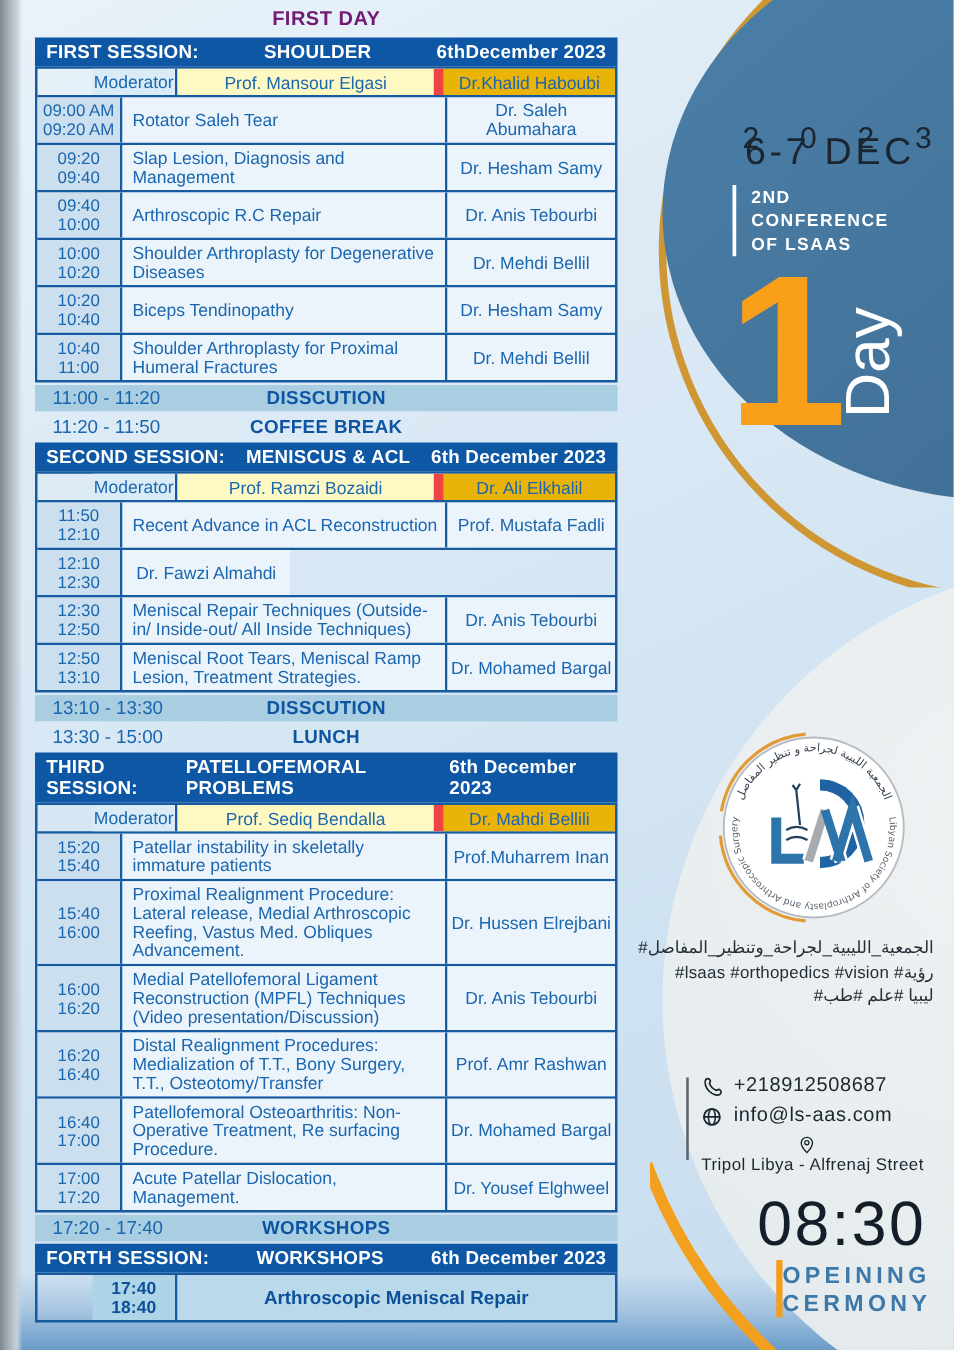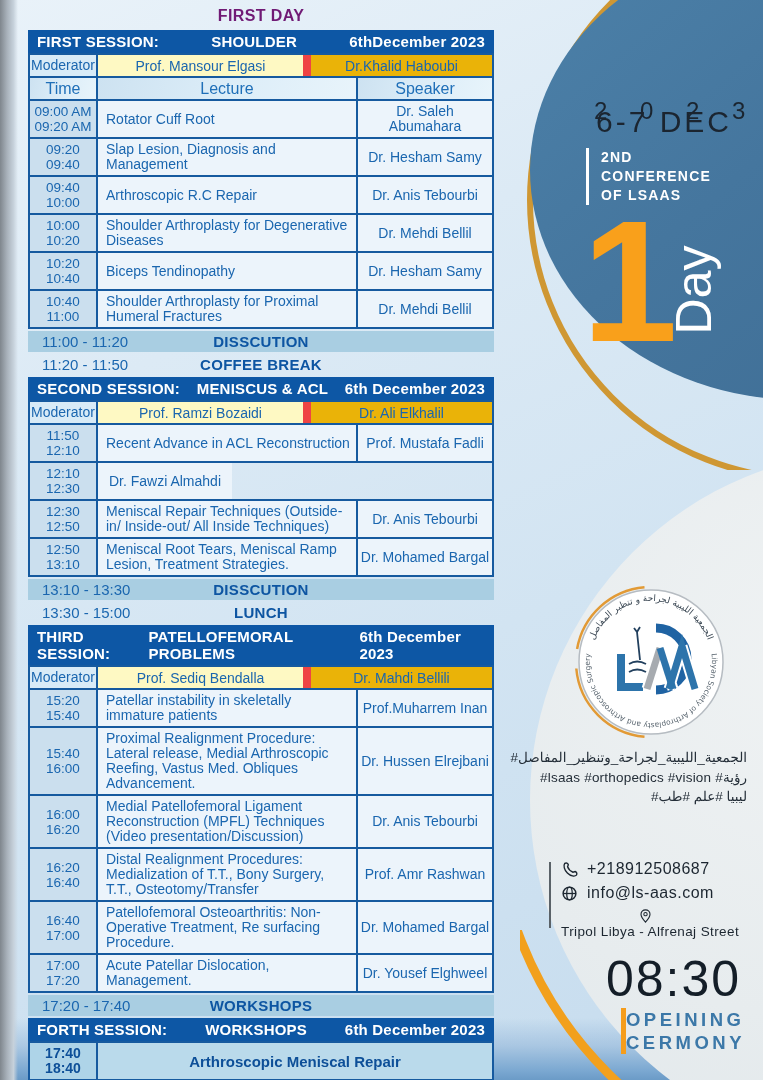--- a/index.html
+++ b/index.html
@@ -43,21 +43,21 @@
     font-weight:500;letter-spacing:2px;}
   .opening-label{position:absolute;right:18px;top:1008px;z-index:4;border-left:5px solid #f59d1c;
     color:#3c78a8;font-weight:bold;font-size:18.5px;letter-spacing:3.5px;line-height:23px;}
   
   .schedule{position:absolute;left:28px;top:0;width:466px;z-index:5;}
   .day-title{text-align:center;padding:7px 0 5px;color:#701a75;font-weight:bold;font-size:16px;letter-spacing:.4px;}
   .shead{display:flex;justify-content:space-between;align-items:center;background:#0d57a5;color:#fff;
     font-weight:bold;font-size:15px;padding:3px 9px;letter-spacing:.2px;}
   .tbl{border:2px solid #165a9f;}
   .trow{display:flex;border-top:2px solid #165a9f;}
-  .trow:first-child{border-top:0;}
+  .trow:first-child{border-top:0;padding-left:44px;}
   .ct{flex:0 0 64px;background:#cbdfee;border-right:2px solid #165a9f;display:flex;align-items:center;
     justify-content:center;text-align:center;white-space:pre-line;line-height:15px;font-size:13.5px;
     color:#1a66af;padding:3px 1px;}
   .cl{flex:1;background:#ecf4fb;border-right:2px solid #165a9f;display:flex;align-items:center;
     font-size:14px;line-height:15px;color:#1a66af;padding:3px 4px 3px 8px;}
   .cs{flex:0 0 130px;background:#ecf4fb;display:flex;align-items:center;justify-content:center;
     text-align:center;font-size:14px;line-height:15px;color:#1a66af;padding:3px 2px;}
   .mod .ct{font-size:14px;background:#d8ebf7;}
   .cm1{flex:0 0 201px;background:#fef9c3;border-right:8px solid #ef4444;display:flex;align-items:center;
     justify-content:center;font-size:14px;color:#1a66af;padding:2px;}
@@ -170,29 +170,24 @@
       <span>FIRST SESSION:</span>
       <span>SHOULDER</span>
       <span>6thDecember 2023</span>
     </div>
     <div class="tbl">
       <div class="trow mod">
         <div class="ct">Moderator</div>
         <div class="cm1">Prof. Mansour Elgasi</div>
         <div class="cm2">Dr.Khalid Haboubi</div>
       </div>
-      <div class="trow colhdr">
-        <div class="ct">Time</div>
-        <div class="cl">Lecture</div>
-        <div class="cs">Speaker</div>
-      </div>
       <div class="trow">
         <div class="ct">09:00 AM
 09:20 AM</div>
-        <div class="cl">Rotator Cuff Root</div>
+        <div class="cl">Rotator Saleh Tear</div>
         <div class="cs">Dr. Saleh Abumahara</div>
       </div>
       <div class="trow">
         <div class="ct">09:20
 09:40</div>
         <div class="cl">Slap Lesion, Diagnosis and Management</div>
         <div class="cs">Dr. Hesham Samy</div>
       </div>
       <div class="trow">
         <div class="ct">09:40

